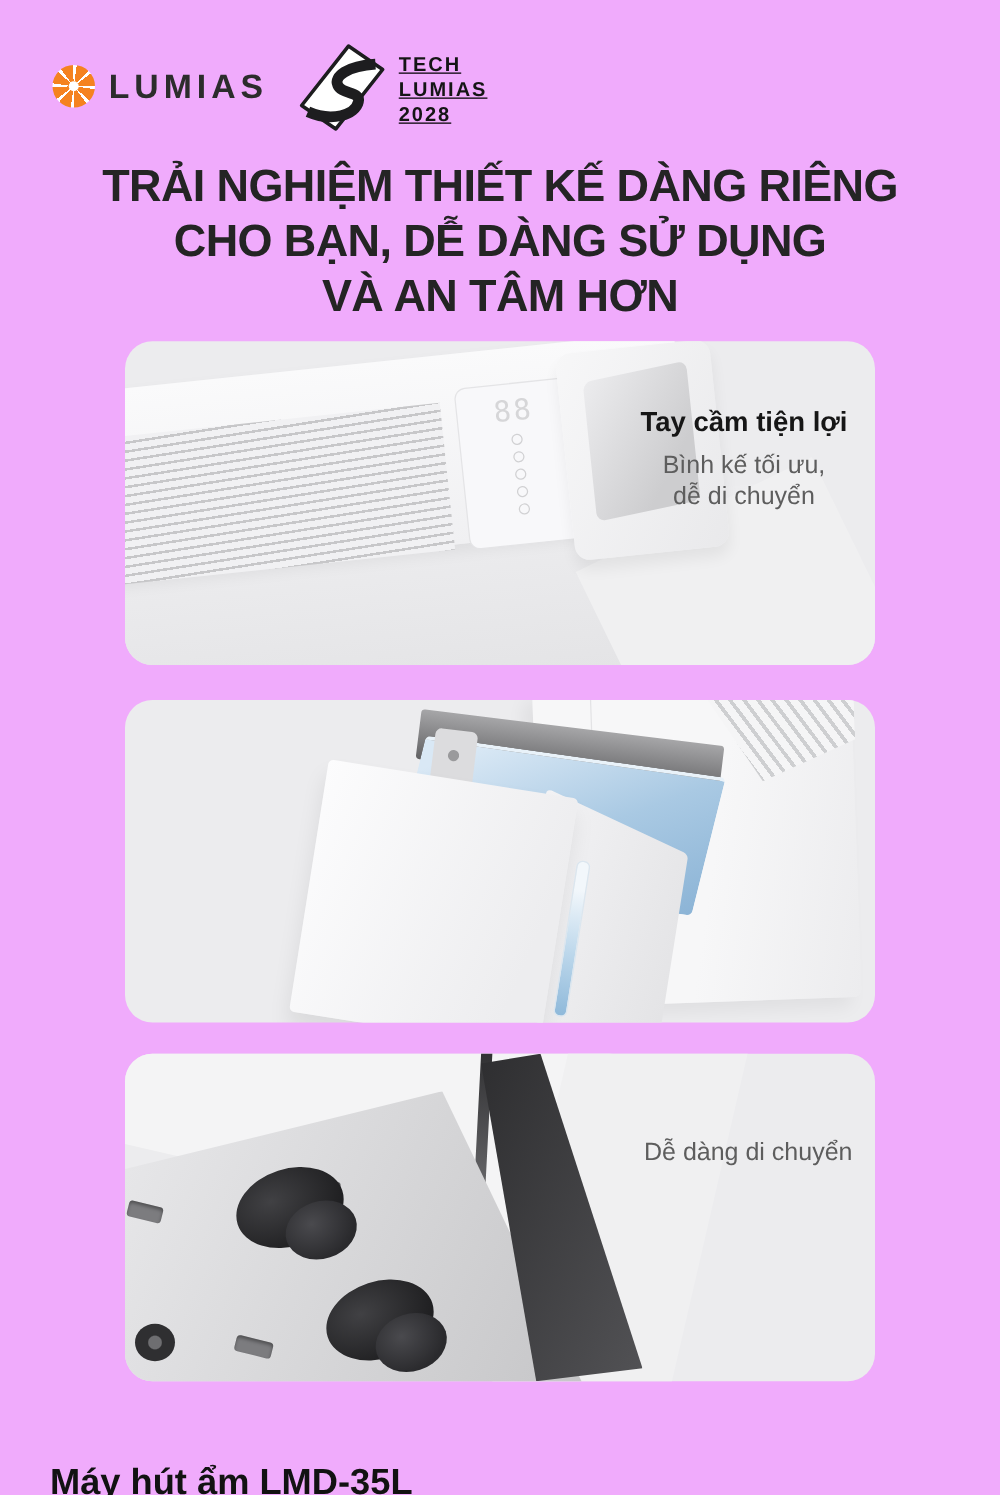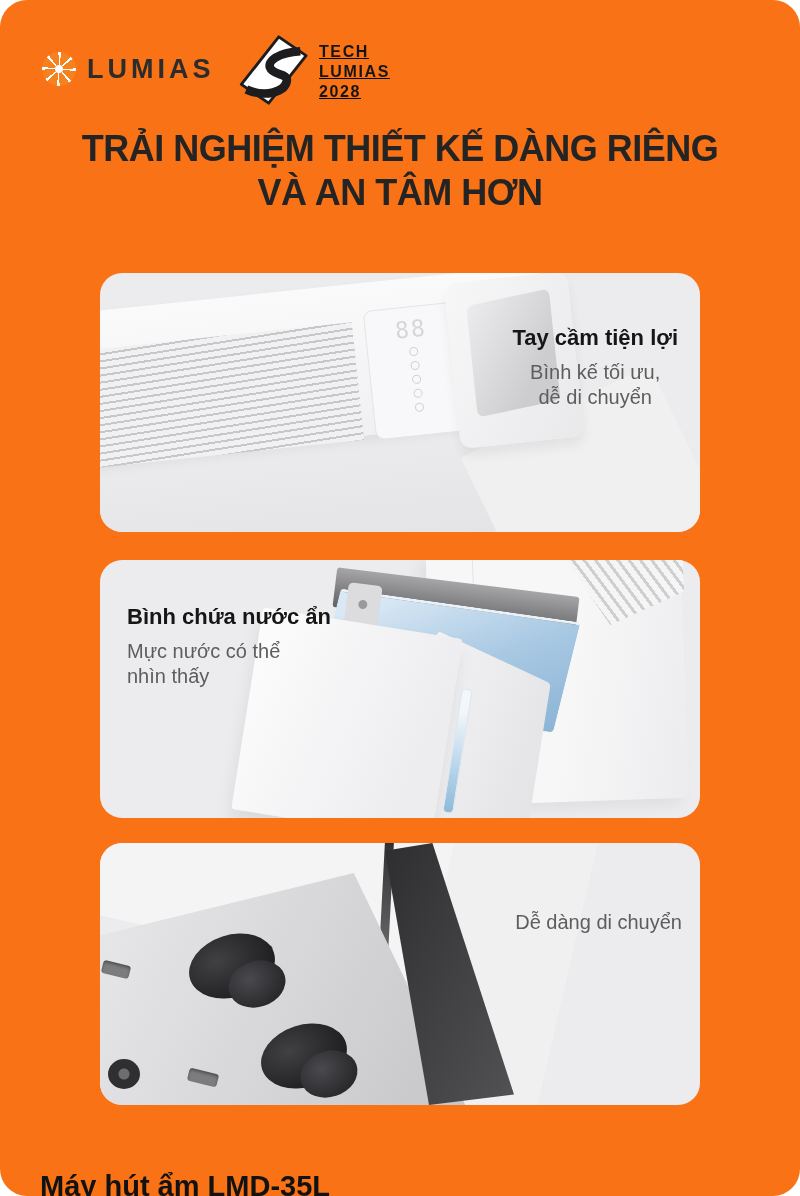--- a/index.html
+++ b/index.html
@@ -1,17 +1,17 @@
 <!DOCTYPE html>
 <html><head>
 <meta charset="utf-8">
 <style>
   html,body{margin:0;padding:0;}
   body{font-family:"Liberation Sans","DejaVu Sans",sans-serif;background:#ffffff;}
-  .page{position:relative;width:800px;height:1196px;background:#f97316;overflow:hidden;border-radius:27px;}
+  .page{position:relative;width:800px;height:1196px;background:#f0abfc;overflow:hidden;}
 
   
   .brand{position:absolute;left:42px;top:52px;display:flex;align-items:center;}
   .brand-icon{position:relative;width:34px;height:34px;border-radius:50%;
     background:repeating-conic-gradient(from 8deg,#f5821f 0 35deg,#ffffff 35deg 45deg);}
   .brand-icon::after{content:"";position:absolute;left:13px;top:13px;width:8px;height:8px;border-radius:50%;background:#fff;}
   .brand-word{margin-left:11px;font-size:27px;font-weight:700;letter-spacing:4px;color:#2c2c2c;}
 
   .award{position:absolute;left:236px;top:34px;display:flex;align-items:center;text-decoration:underline;}
   .award-text{margin-left:9px;font-weight:700;font-size:16px;letter-spacing:1.6px;line-height:20px;color:#151515;}
@@ -122,20 +122,21 @@
     </span>
     <div class="award-text">
       <div>TECH</div>
       <div>LUMIAS</div>
       <div>2028</div>
     </div>
   </div>
 
   <h1 class="headline">
     <span>TRẢI NGHIỆM THIẾT KẾ DÀNG RIÊNG</span>
+    <span>CHO BẠN, DỄ DÀNG SỬ DỤNG</span>
     <span>VÀ AN TÂM HƠN</span>
   </h1>
 
   <section class="card card1">
     <div class="ph">
       <div class="p1-body"></div>
       <div class="p1-facet"></div>
       <div class="p1-slab">
         <div class="p1-grille"></div>
         <div class="p1-panel">
@@ -170,27 +171,20 @@
       <div class="p2-cavity"></div>
       <div class="p2-tank">
         <div class="p2-drop" style="left:58px;top:44px;"></div>
         <div class="p2-drop" style="left:128px;top:58px;"></div>
         <div class="p2-drop" style="left:170px;top:80px;"></div>
       </div>
       <div class="p2-bracket"></div>
       <div class="p2-drawer-right"></div>
       <div class="p2-drawer-left"></div>
       <div class="p2-window"></div>
-    </div>
-    <div class="cap cap-l">
-      <div class="cap-title">Bình chứa nước ẩn</div>
-      <div class="cap-sub">
-        <div>Mực nước có thể</div>
-        <div>nhìn thấy</div>
-      </div>
     </div>
   </section>
 
   <section class="card card3">
     <div class="ph">
       <div class="p3-white"></div>
       <div class="p3-white2"></div>
       <div class="p3-slot"></div>
       <div class="p3-base"></div>
       <div class="p3-recess"></div>

